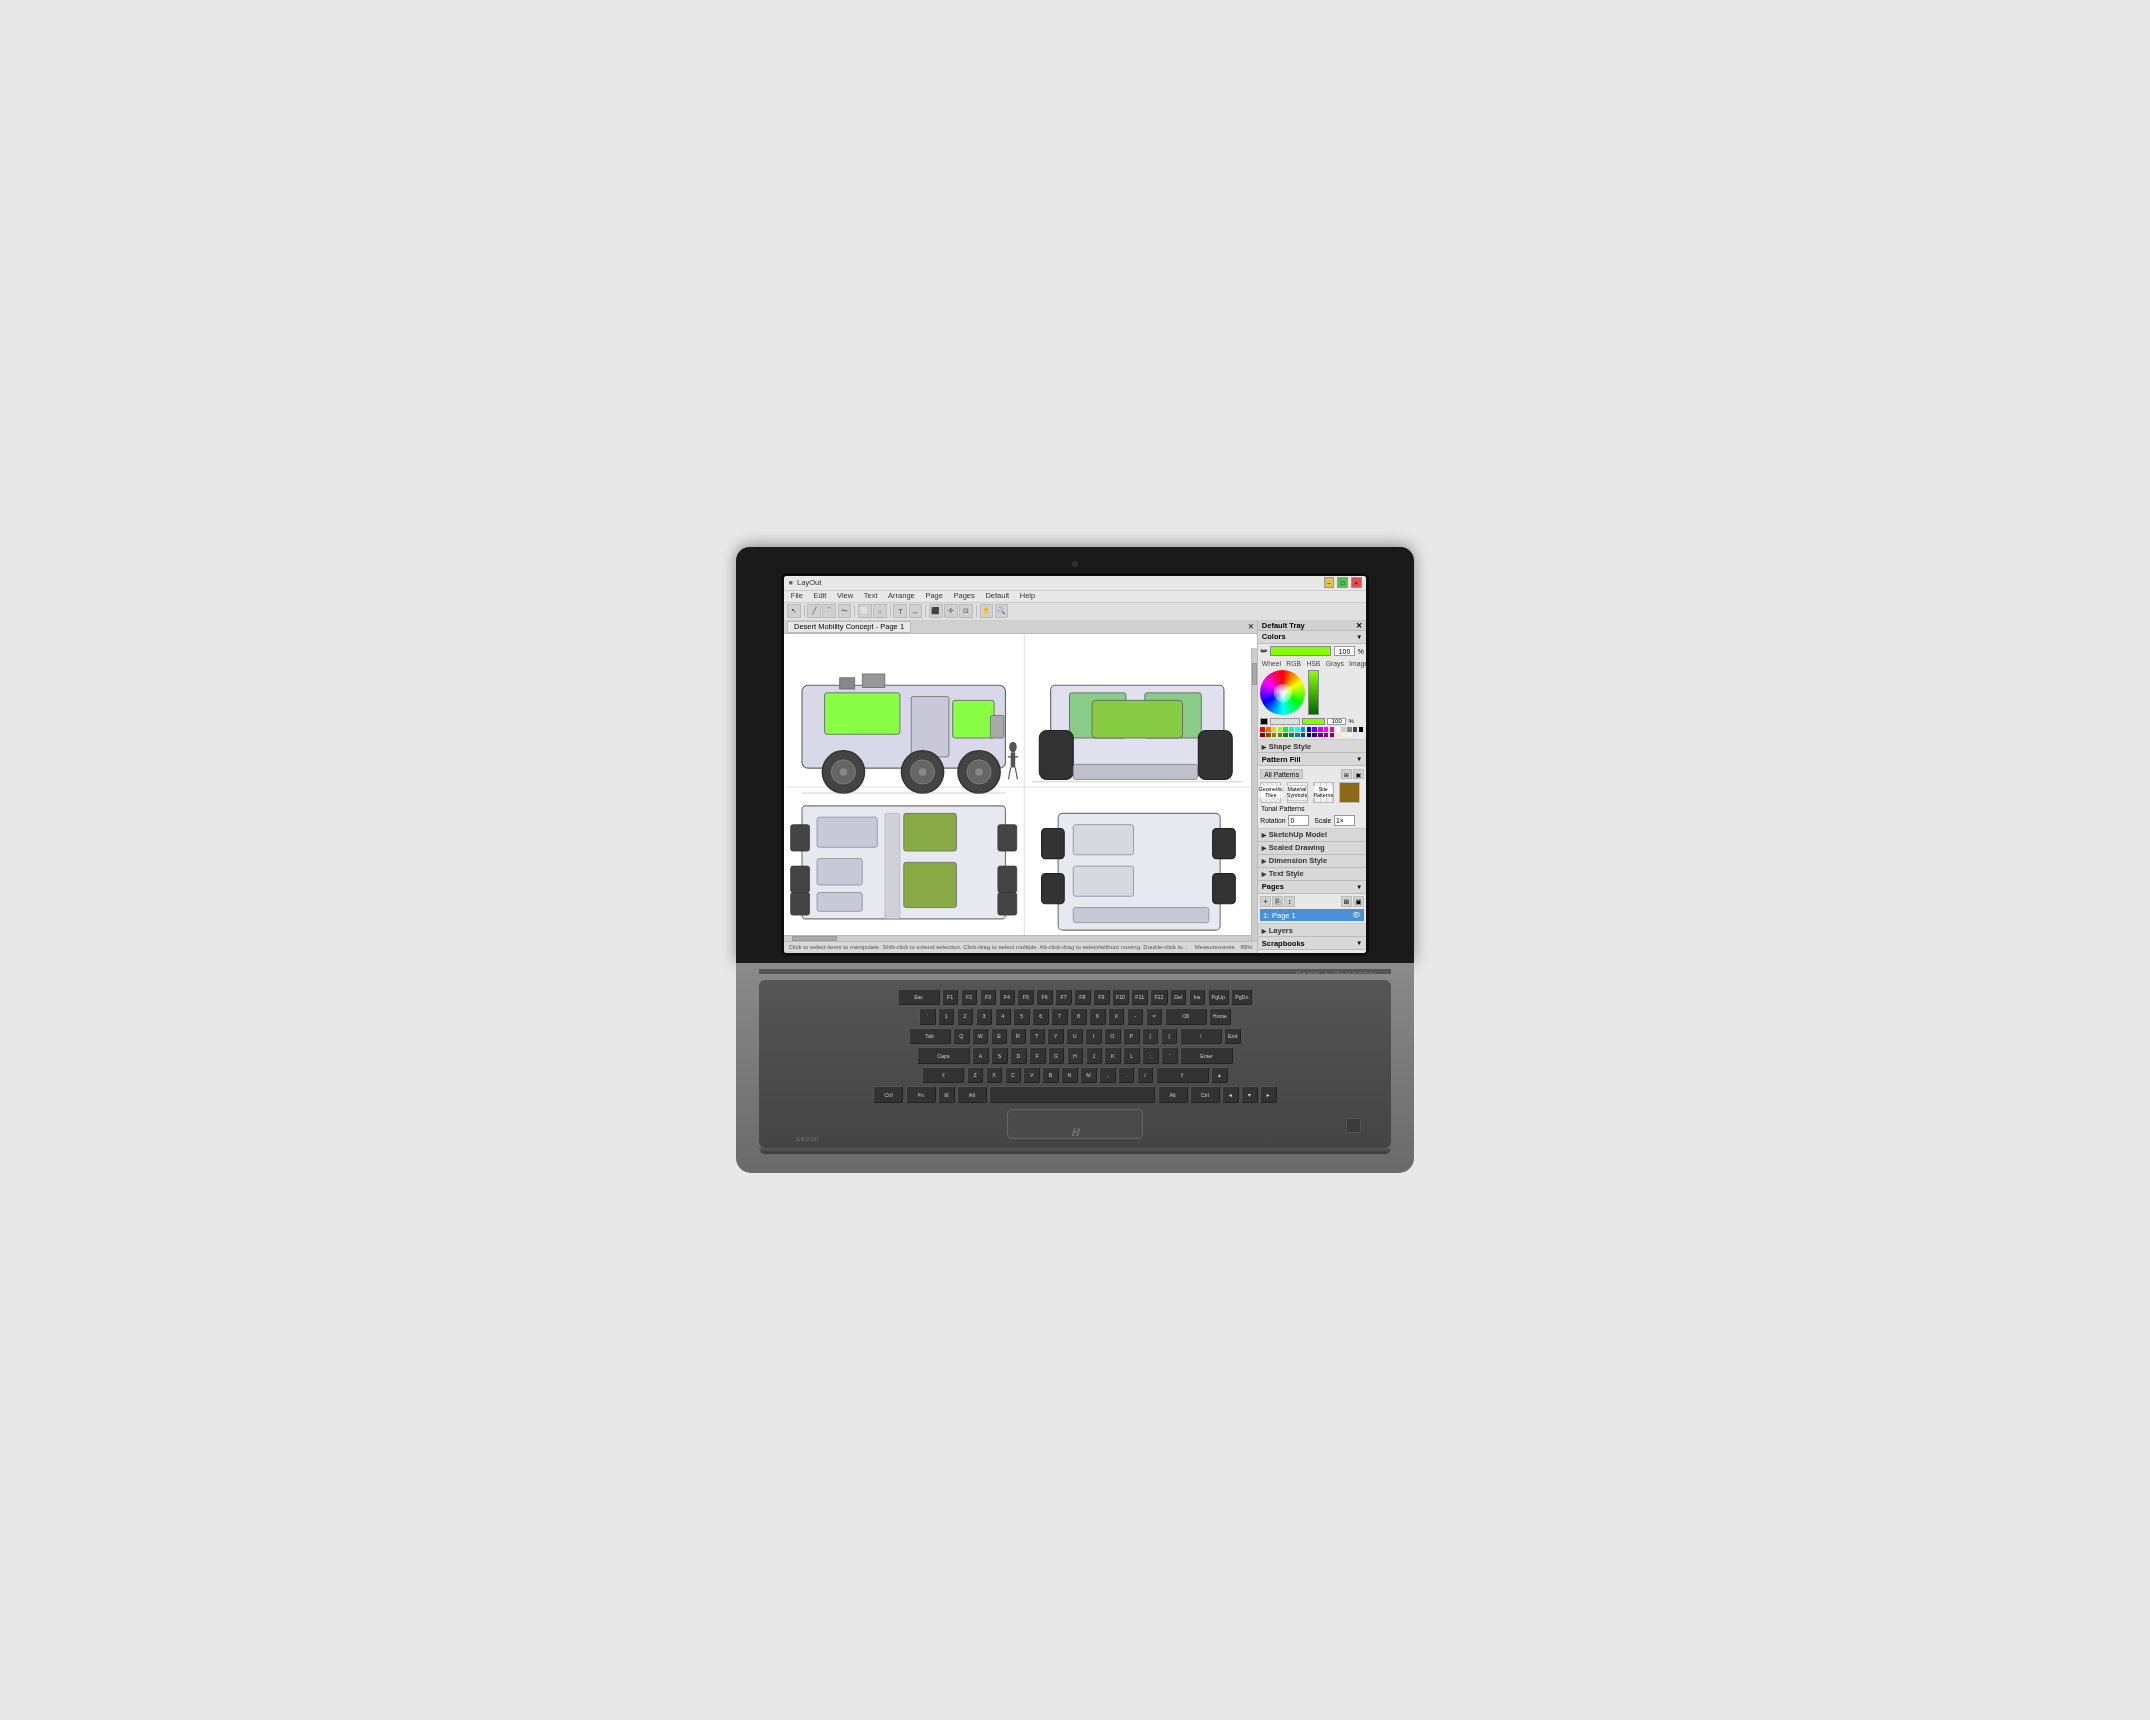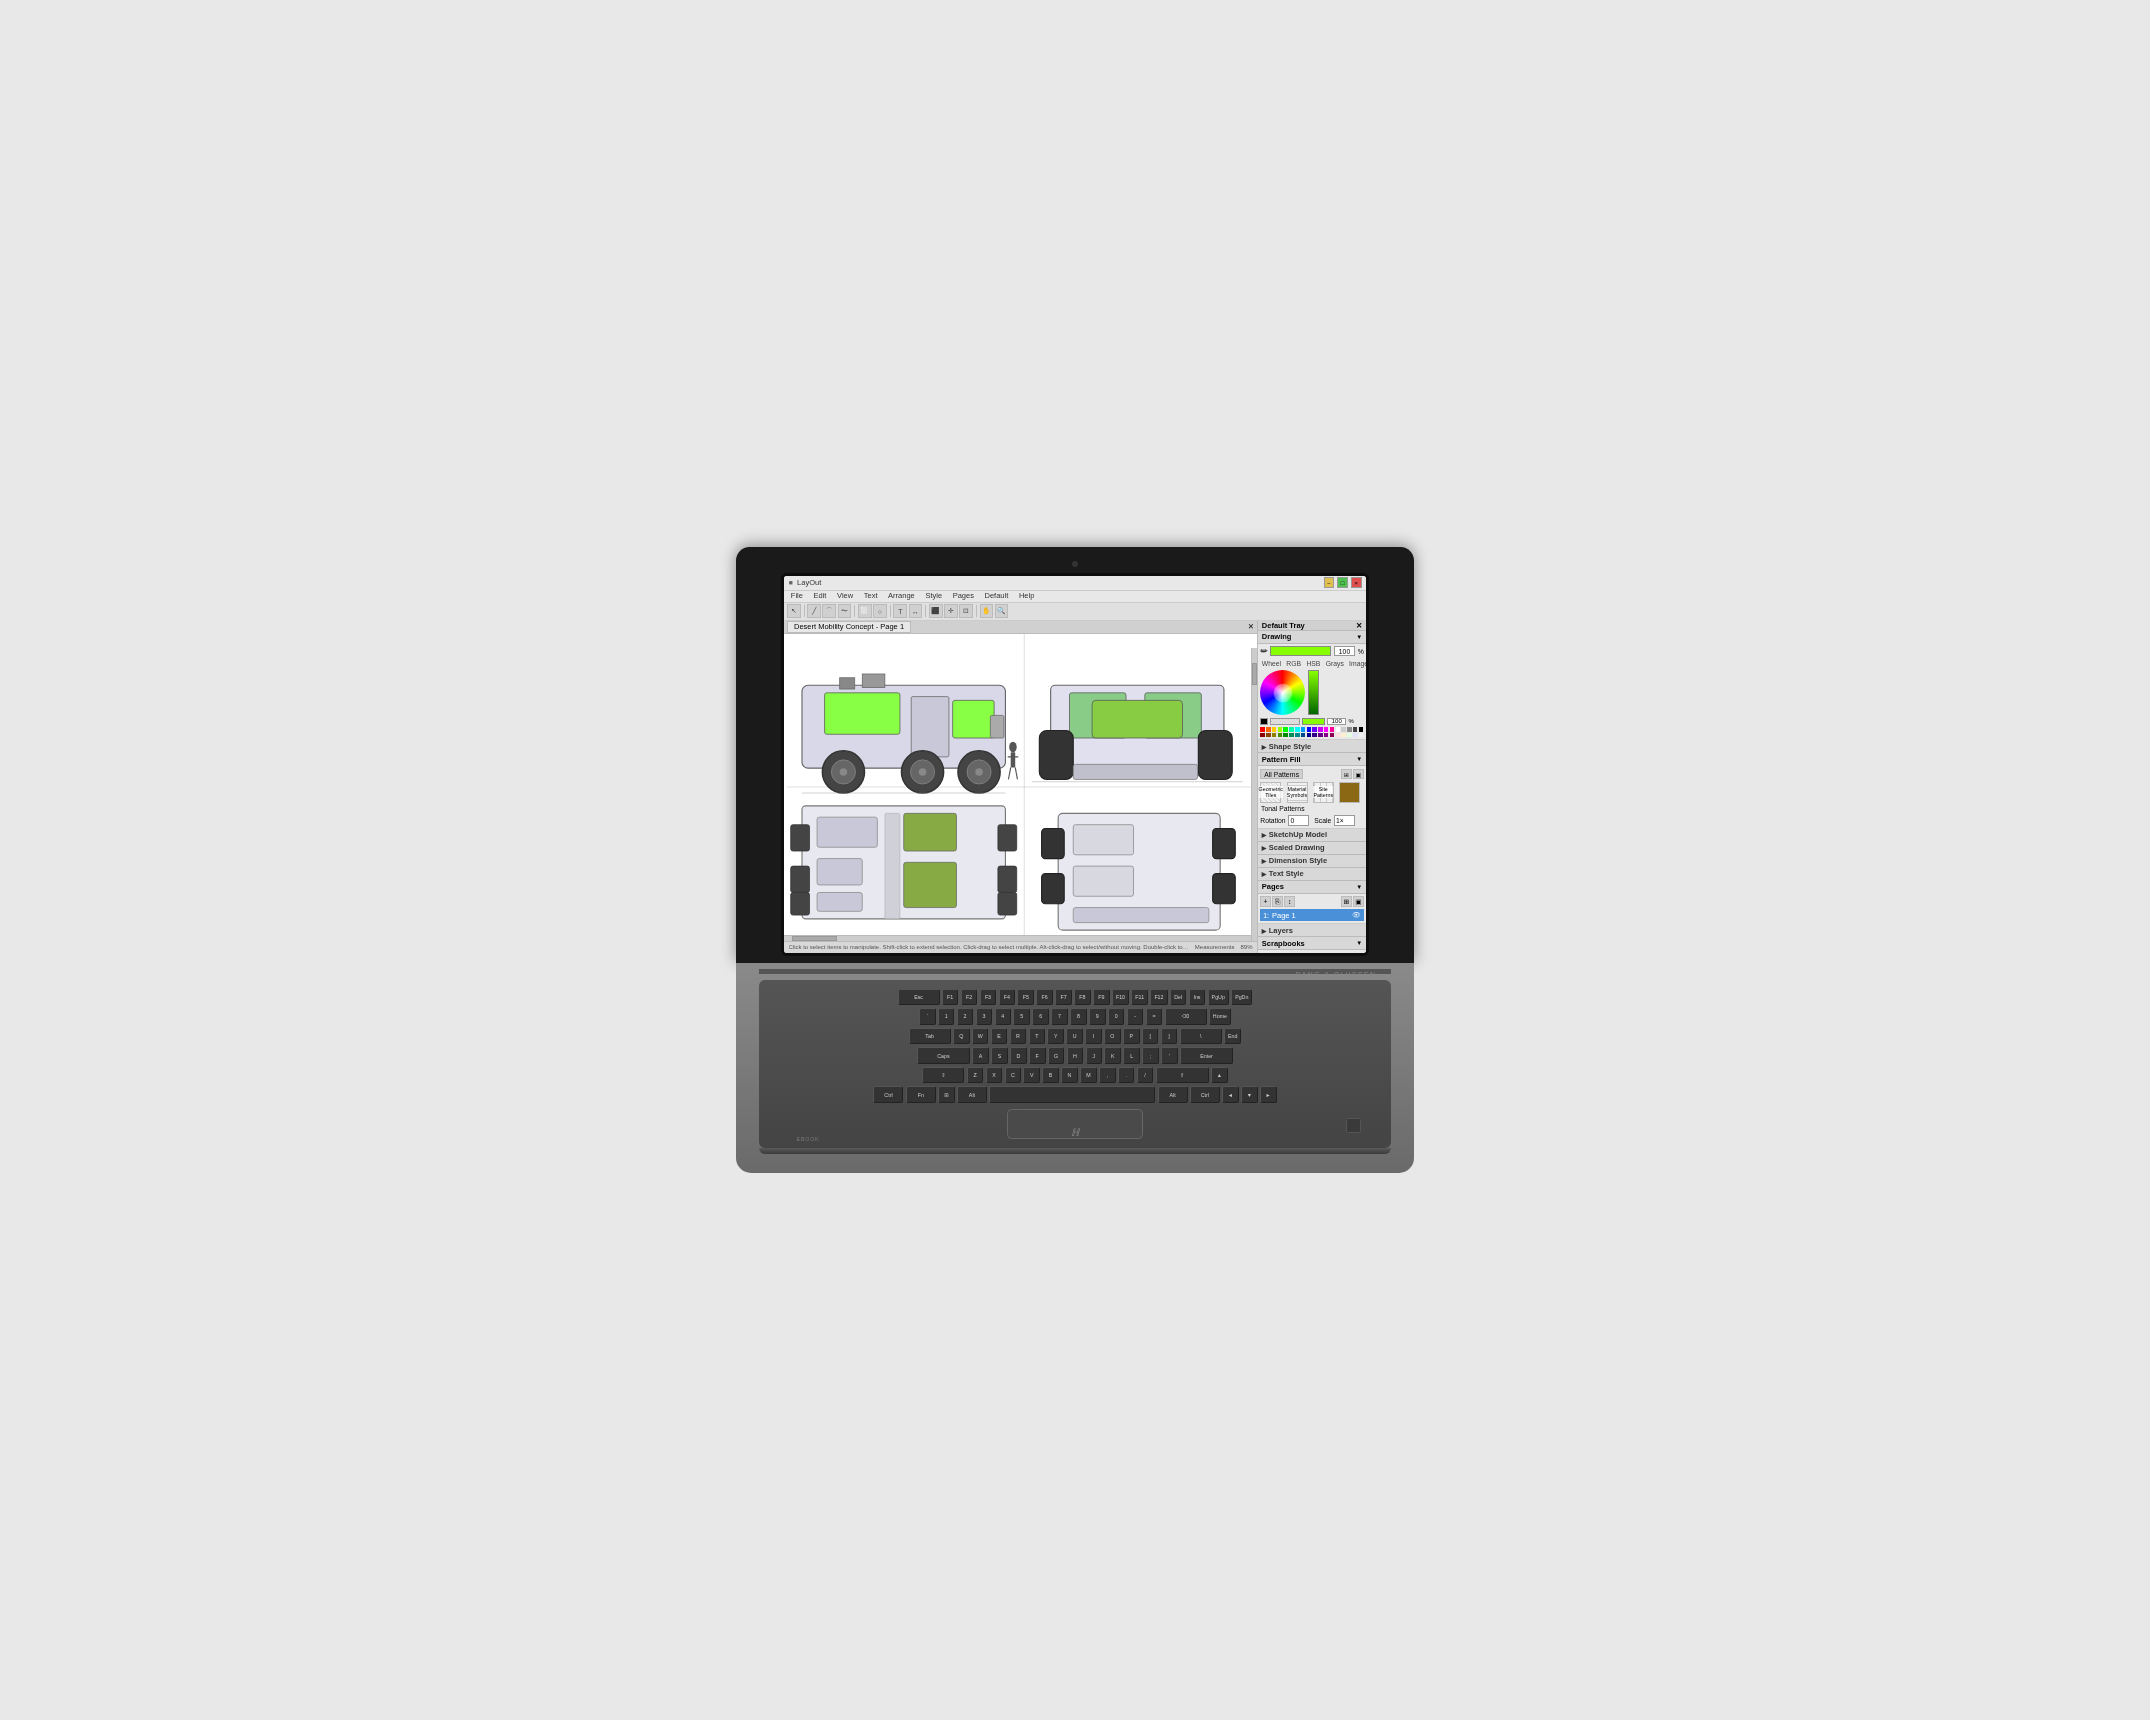--- a/index.html
+++ b/index.html
@@ -673,21 +673,21 @@
               <div class="title-btn close">×</div>
             </div>
           </div>
 
           <div class="menu-bar">
             <span class="menu-item">File</span>
             <span class="menu-item">Edit</span>
             <span class="menu-item">View</span>
             <span class="menu-item">Text</span>
             <span class="menu-item">Arrange</span>
-            <span class="menu-item">Style</span>
+            <span class="menu-item">Page</span>
             <span class="menu-item">Pages</span>
             <span class="menu-item">Default</span>
             <span class="menu-item">Help</span>
           </div>
 
           <div class="toolbar">
             <div class="tool-btn">↖</div>
             <div class="tool-separator"></div>
             <div class="tool-btn">╱</div>
             <div class="tool-btn">⌒</div>
@@ -825,21 +825,21 @@
 
               <div class="panel-title-bar">
                 <span>Default Tray</span>
                 <div style="display:flex;gap:1.5px;">
                   <span style="cursor:pointer;font-size:7.5px;">✕</span>
                 </div>
               </div>
 
               <div class="panel-section">
                 <div class="panel-section-header">
-                  <span>Drawing</span>
+                  <span>Colors</span>
                   <span class="arrow">▼</span>
                 </div>
                 <div class="colors-section">
 
                   <div class="color-display-row">
                     <span class="color-pencil-icon">✏</span>
                     <div class="color-swatch-main"></div>
                     <div class="color-value-box">100</div>
                     <span style="font-size:6.8px;">%</span>
                   </div>

